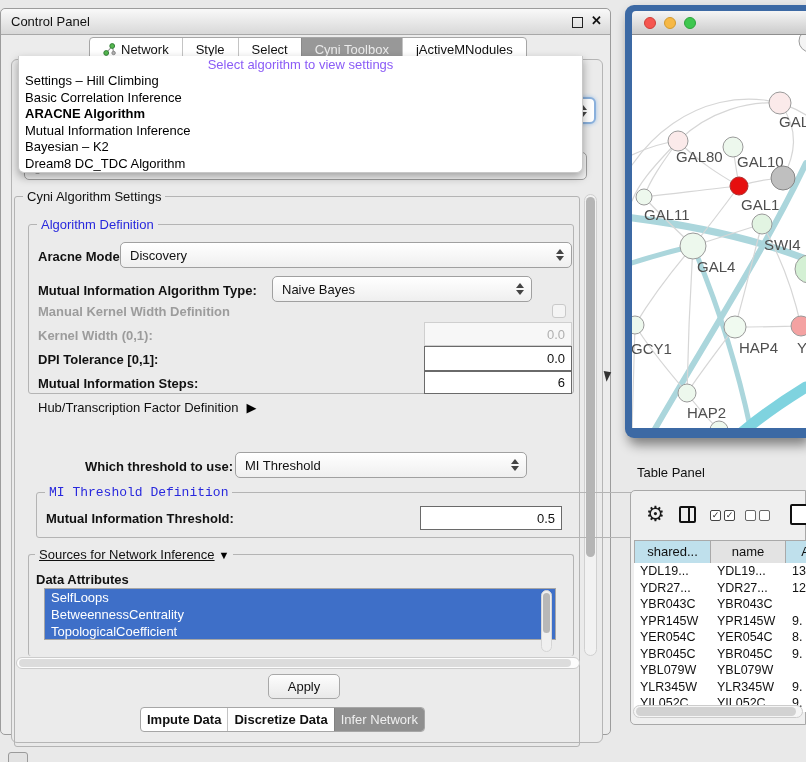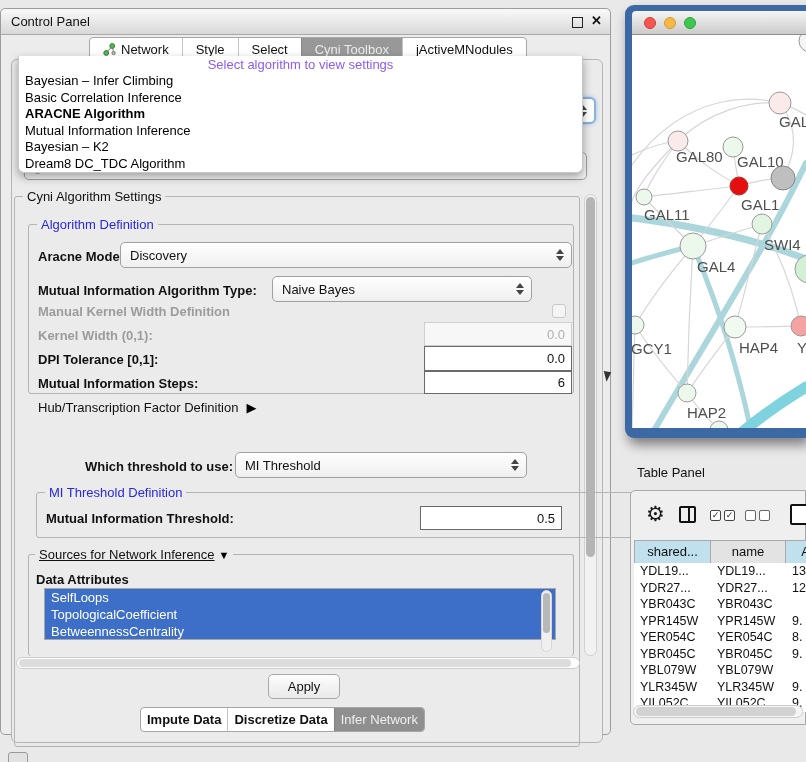--- a/index.html
+++ b/index.html
@@ -156,21 +156,21 @@
   <div class="combo" id="table-combo">
     <span class="ctext">galFiltered.sif default node</span>
     <span class="spinner">
         <i class="up"></i>
         <i class="dn"></i>
       </span>
   </div>
 
   <div class="abs" id="algo-dropdown">
     <div id="algo-prompt">Select algorithm to view settings</div>
-  <div class="algo-item">Bayesian – Infer Climbing</div>
+  <div class="algo-item">Settings – Hill Climbing</div>
       <div class="algo-item">Basic Correlation Inference</div>
       <div class="algo-item bold">ARACNE Algorithm</div>
       <div class="algo-item">Mutual Information Inference</div>
       <div class="algo-item">Bayesian – K2</div>
       <div class="algo-item">Dream8 DC_TDC Algorithm</div>
     </div>
 
   <div class="group" style="left:14px;top:196px;width:566px;height:551px;">
     <span class="legend" style="left:8px;">Cyni Algorithm Settings</span>
   </div>
@@ -209,34 +209,34 @@
   <span class="lbl" style="left:38px;top:400px;"><span>Hub/Transcription Factor Definition</span><span class="caret-right">▶</span></span>
 
   <span class="lbl b" style="left:85px;top:459px;">Which threshold to use:</span>
   <div class="combo" style="left:235px;top:452px;width:292px;height:26px;">
     <span class="ctext">MI Threshold</span>
     <span class="spinner">
         <i class="up"></i>
         <i class="dn"></i>
       </span>
   </div>
-  <div class="group" style="left:36px;top:492px;width:600px;height:46px;">
+  <div class="group" style="left:36px;top:492px;width:600px;height:46px;font-family:Liberation Mono, monospace;">
     <span class="legend blue" style="left:8px;">MI Threshold Definition</span>
   </div>
   <span class="lbl b" style="left:46px;top:511px;">Mutual Information Threshold:</span>
   <div class="field" style="left:420px;top:506px;width:142px;height:24px;">0.5</div>
 
   <div class="group" style="left:28px;top:554px;width:546px;height:102px;border-bottom:none;">
     <span class="legend" style="left:6px;text-decoration:underline;"><span>Sources for Network Inference</span><span class="caret-down">▼</span></span>
   </div>
   <span class="lbl b" style="left:36px;top:572px;">Data Attributes</span>
   <div id="attr-list">
       <div class="attr-item">SelfLoops</div>
+      <div class="attr-item">BetweennessCentrality</div>
       <div class="attr-item">TopologicalCoefficient</div>
-      <div class="attr-item">BetweennessCentrality</div>
       <div class="attr-item">gal4RGexp</div>
     </div>
   <div id="attr-scroll">
       <span id="attr-thumb"></span>
     </div>
 
   <div class="abs" id="h-scrollbar">
       <span id="h-thumb"></span>
     </div>
 

